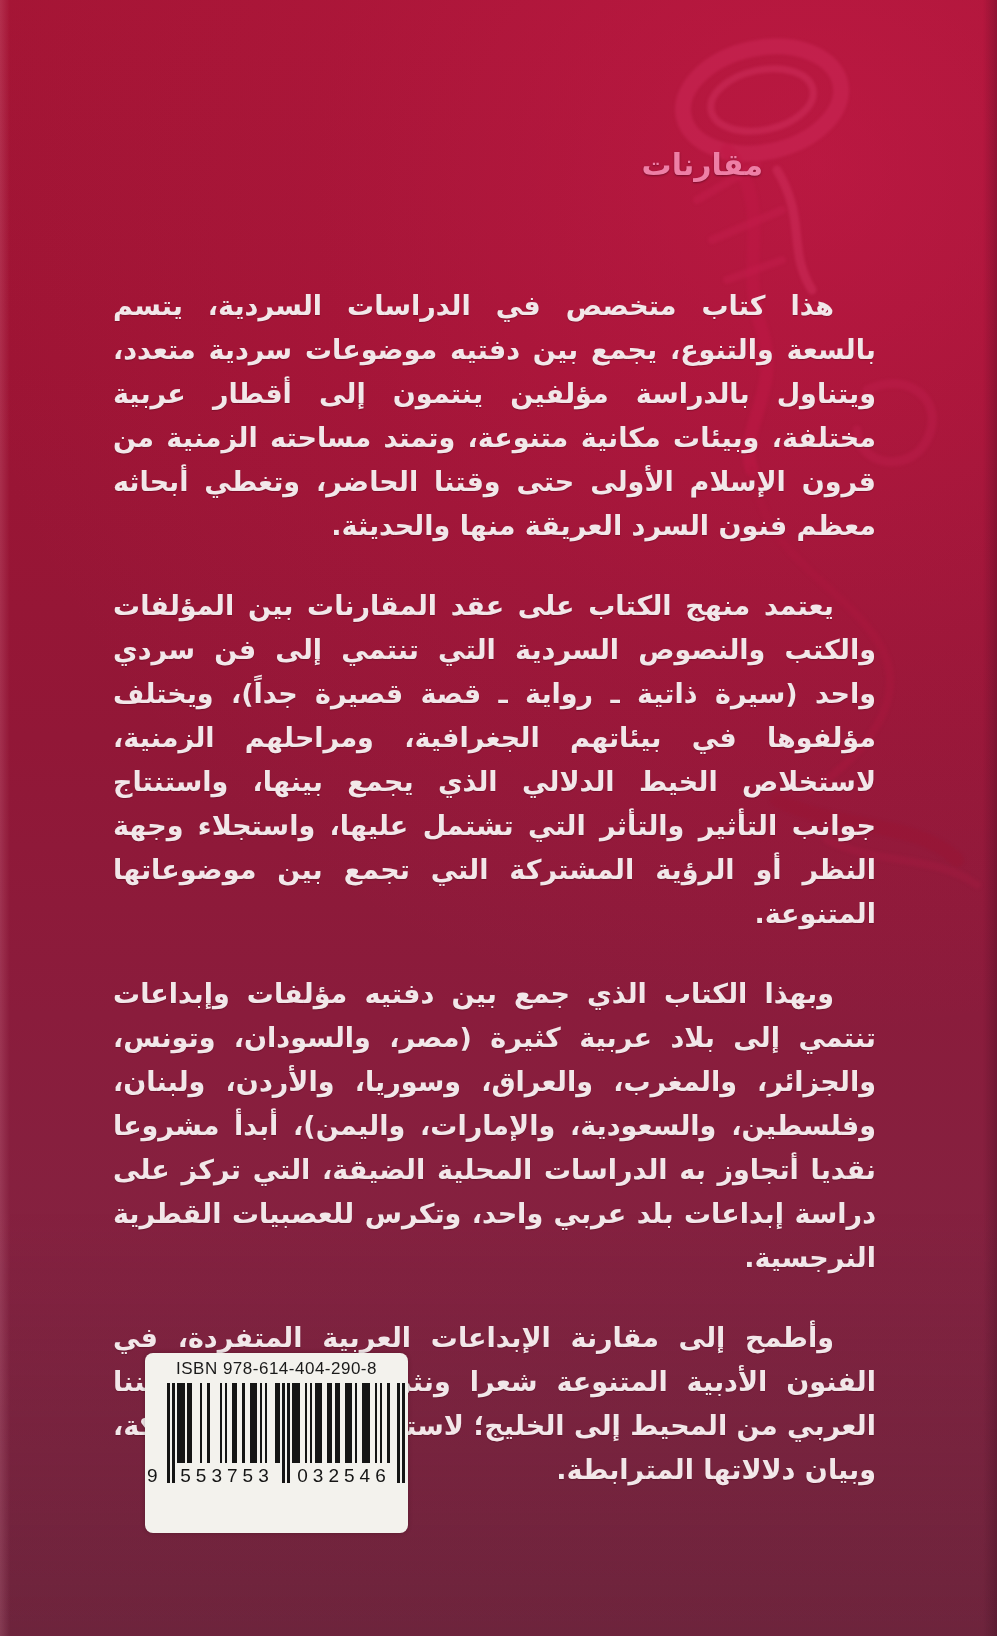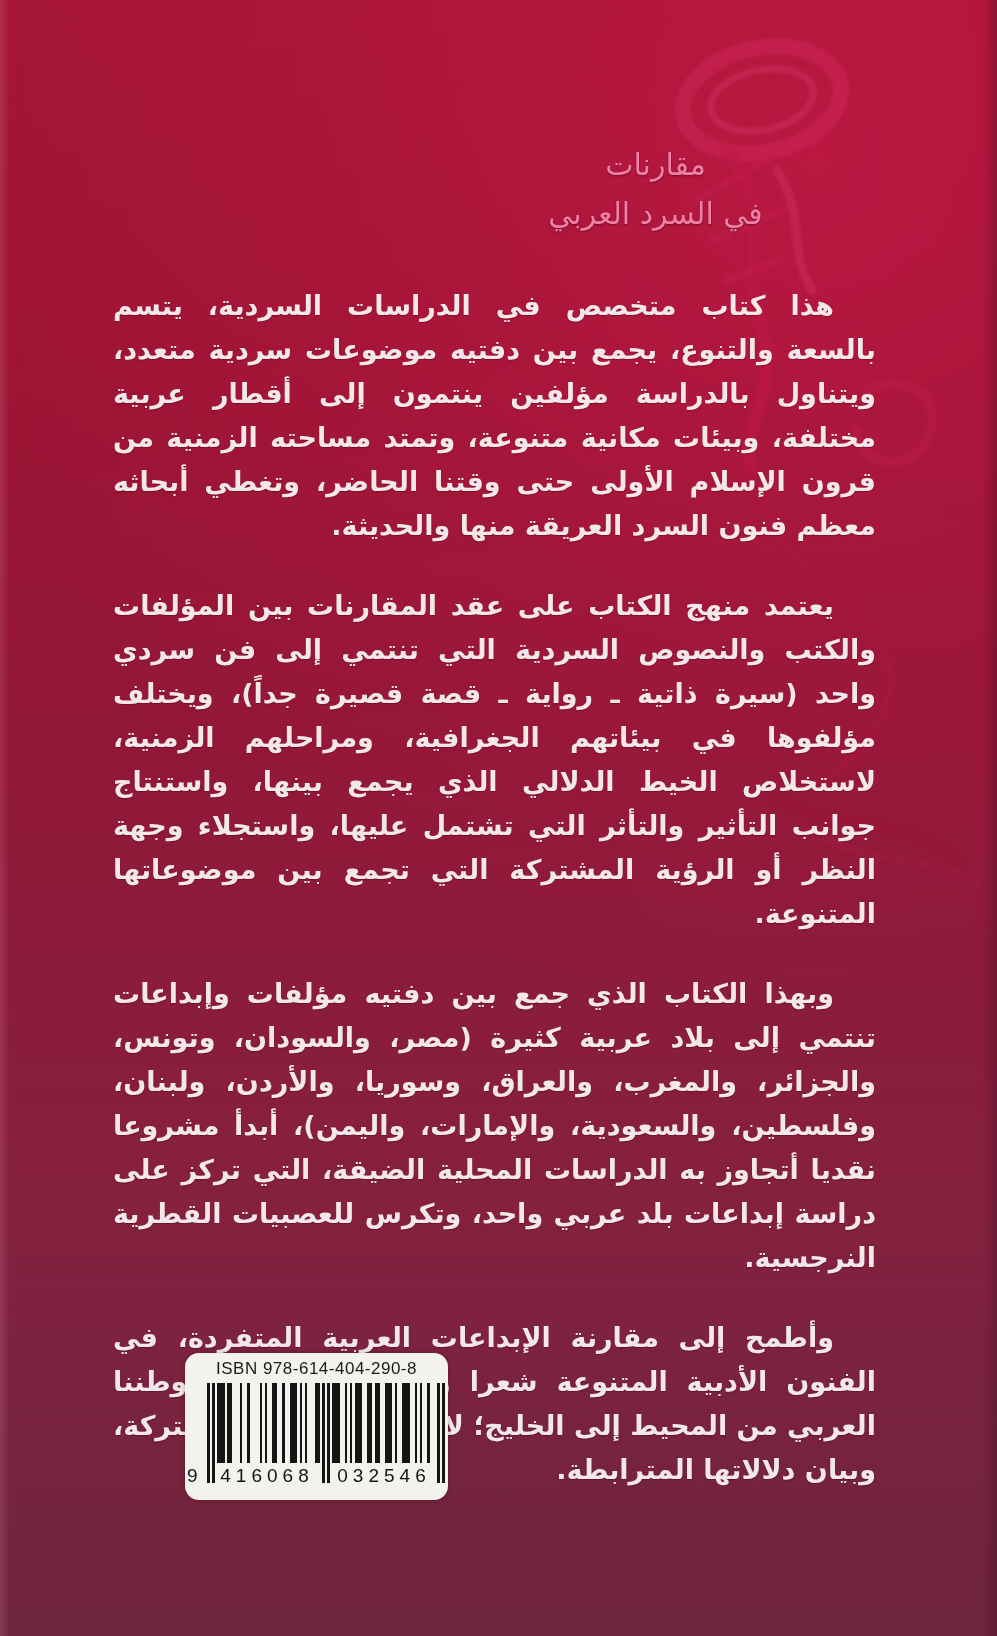--- a/index.html
+++ b/index.html
@@ -27,41 +27,40 @@
     background:linear-gradient(90deg, rgba(255,180,200,0.16), transparent);
   }
   .edge-right {
     position:absolute; right:0; top:0; bottom:0; width:14px; pointer-events:none;
     background:linear-gradient(270deg, rgba(40,5,20,0.25), transparent);
   }
   .ornament { position:absolute; top:0; right:0; pointer-events:none; }
 
   .title-block {
     position:absolute; top:140px; left:548px; width:215px;
-    direction:rtl; text-align:center;
+    direction:rtl; 
     color:#ee7fa6;
-    font-size:30px; font-weight:normal; line-height:49px;
+    font-size:30px; font-weight:bold; line-height:49px;
     text-shadow:0 1px 2px rgba(60,0,20,0.5);
   }
   .body-text {
     position:absolute; top:284px; right:121px; width:763px;
     direction:rtl; text-align:justify;
     color:#f2e7e9;
     font-size:27px; font-weight:bold; line-height:44px;
     text-shadow:0 1px 1px rgba(60,0,20,0.35);
   }
   .body-text p { margin:0 0 36px 0; text-indent:42px; }
   .body-text p:last-child { margin-bottom:0; }
 
   .barcode-box {
     position:absolute; left:145px; top:1353px;
-    width:263px; height:147px;
-    background:#f3f2ed; border-radius:14px;
+    width:263px; height:180px;
+    background:#f3f2ed; border-radius:8px;
     box-shadow:0 0 4px rgba(0,0,0,0.25);
-    margin-left:40px;
   }
   .isbn-label {
     margin-top:6px; text-align:center;
     font-family:"Liberation Sans", sans-serif;
     font-size:17px; color:#1b1b1b; letter-spacing:0.5px;
   }
   .bars {
     position:relative; margin:4px 0 0 22px;
     width:238px; height:104px;
     display:flex; align-items:flex-start;
@@ -99,35 +98,34 @@
       <path d="M250 840 c 50 25, 110 15, 150 45" stroke="#b01d45" stroke-width="8" opacity="0.25"></path>
     </g>
   </svg>
 
   <div class="shade-bottom"></div>
   <div class="edge-left"></div>
   <div class="edge-right"></div>
 
   <div class="title-block">
     <div>مقارنات</div>
-    <div>في السرد العربي</div>
   </div>
 
   <div class="body-text" dir="rtl">
     <p>هذا كتاب متخصص في الدراسات السردية، يتسم بالسعة والتنوع، يجمع بين دفتيه موضوعات سردية متعدد، ويتناول بالدراسة مؤلفين ينتمون إلى أقطار عربية مختلفة، وبيئات مكانية متنوعة، وتمتد مساحته الزمنية من قرون الإسلام الأولى حتى وقتنا الحاضر، وتغطي أبحاثه معظم فنون السرد العريقة منها والحديثة.</p>
     <p>يعتمد منهج الكتاب على عقد المقارنات بين المؤلفات والكتب والنصوص السردية التي تنتمي إلى فن سردي واحد (سيرة ذاتية ـ رواية ـ قصة قصيرة جداً)، ويختلف مؤلفوها في بيئاتهم الجغرافية، ومراحلهم الزمنية، لاستخلاص الخيط الدلالي الذي يجمع بينها، واستنتاج جوانب التأثير والتأثر التي تشتمل عليها، واستجلاء وجهة النظر أو الرؤية المشتركة التي تجمع بين موضوعاتها المتنوعة.</p>
     <p>وبهذا الكتاب الذي جمع بين دفتيه مؤلفات وإبداعات تنتمي إلى بلاد عربية كثيرة (مصر، والسودان، وتونس، والجزائر، والمغرب، والعراق، وسوريا، والأردن، ولبنان، وفلسطين، والسعودية، والإمارات، واليمن)، أبدأ مشروعا نقديا أتجاوز به الدراسات المحلية الضيقة، التي تركز على دراسة إبداعات بلد عربي واحد، وتكرس للعصبيات القطرية النرجسية.</p>
     <p>وأطمح إلى مقارنة الإبداعات العربية المتفردة، في الفنون الأدبية المتنوعة شعرا ونثرا، على امتداد وطننا العربي من المحيط إلى الخليج؛ لاستجلاء ثوابتها المشتركة، وبيان دلالاتها المترابطة.</p>
   </div>
 
   <div class="barcode-box">
     <div class="isbn-label">ISBN 978-614-404-290-8</div>
     <div class="bars" id="bars">
       <span class="bc-digit">9</span>
-      <span class="bc-group bc-group1">416068</span>
+      <span class="bc-group bc-group1">553753</span>
       <span class="bc-group bc-group2">032546</span>
     <div class="m b g"></div>
         <div class="m g"></div>
         <div class="m b g"></div>
         <div class="m"></div>
         <div class="m b"></div>
         <div class="m b"></div>
         <div class="m b"></div>
         <div class="m"></div>
         <div class="m b"></div>

